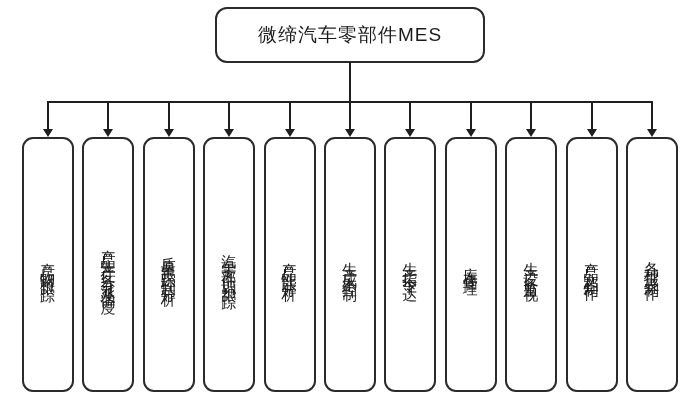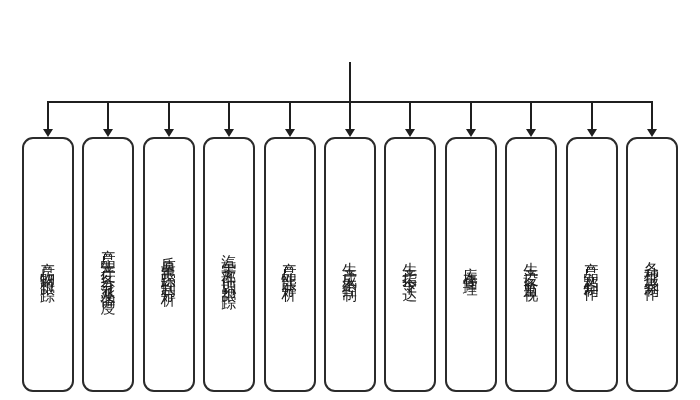--- a/index.html
+++ b/index.html
@@ -91,20 +91,23 @@
     letter-spacing: 5px;
     line-height: 1;
     white-space: nowrap;
   }
 </style>
 </head>
 <body>
 
 <div class="chart">
 
+  <div class="root-box">
+    <span class="root-label">微缔汽车零部件MES</span>
+  </div>
 
   <div class="stem"></div>
   <div class="hline"></div>
 
   <div class="branches">
 
     <div class="branch">
       <div class="drop"></div>
       <div class="arrow"></div>
       <div class="node">

